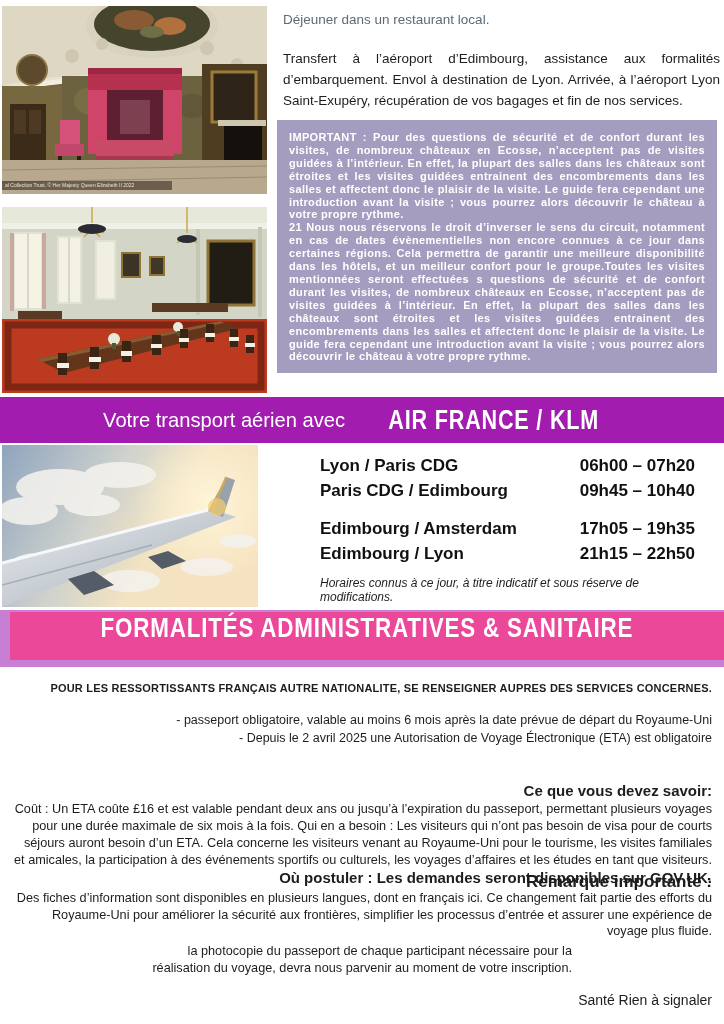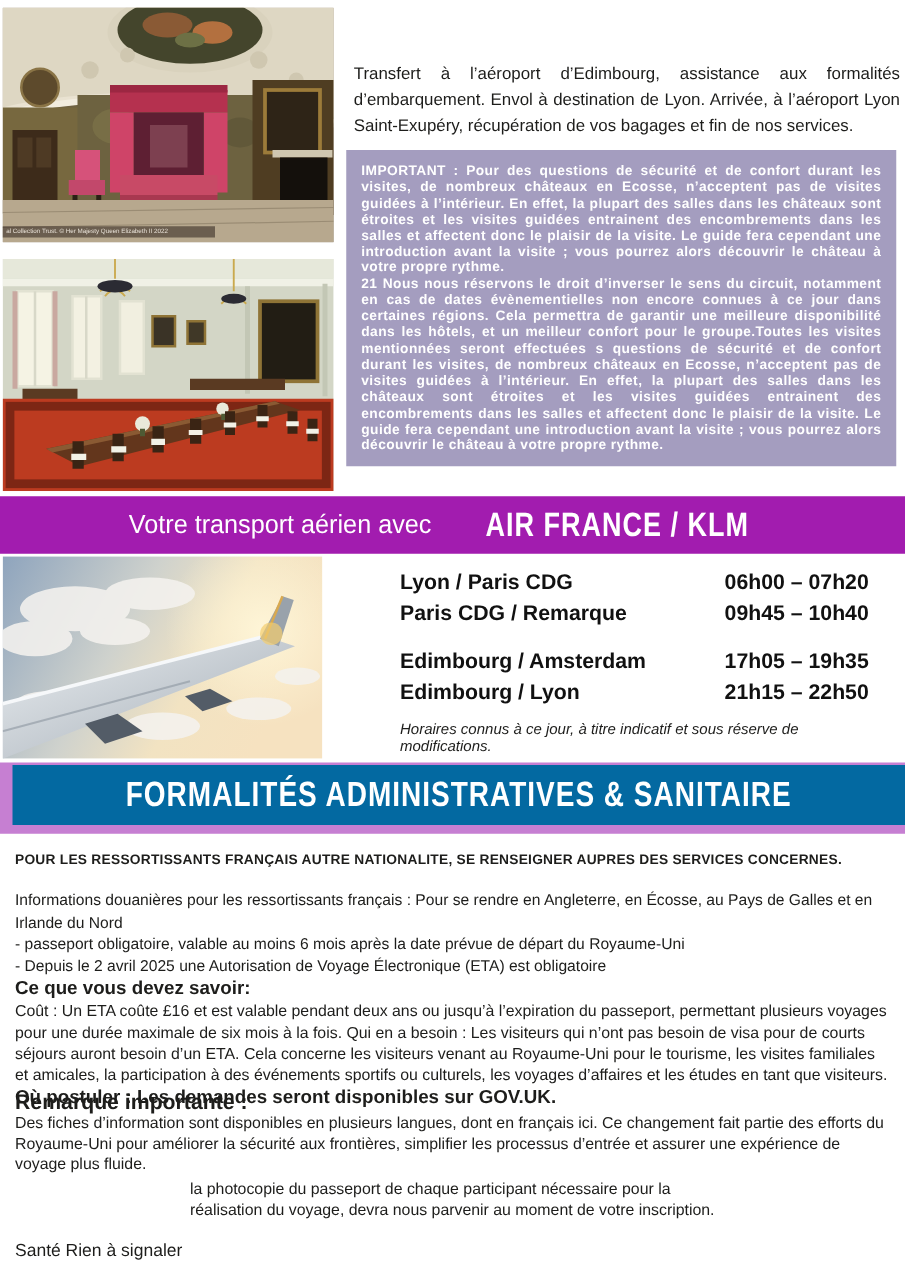--- a/index.html
+++ b/index.html
@@ -37,27 +37,27 @@
 
   
   .schedule{position:absolute;left:320px;top:453px;width:375px;}
   .flight-row{display:flex;justify-content:space-between;align-items:baseline;
         font-weight:700;font-size:17px;line-height:25px;color:#111;}
   .group-gap{height:13px;}
   .schedule-note{margin-top:10px;font-size:12px;color:#1d1d1b;font-style:italic;}
 
   
   .band2{position:absolute;left:0;top:610px;width:724px;height:57px;background:#c67fd2;}
-  .band2-inner{position:absolute;left:10px;top:2px;right:0;height:48px;background:#0369a1;
-        display:flex;align-items:center;justify-content:center;}
+  .band2-inner{position:absolute;left:10px;top:2px;right:0;height:48px;background:#ec4899;
+        display:flex;align-items:flex-start;justify-content:center;}
   .band2-inner .title{color:#ffffff;font-size:28px;font-weight:700;letter-spacing:1px;
         transform:scaleX(.8);transform-origin:center;white-space:nowrap;}
 
   
-  .tcenter{position:absolute;left:12px;width:700px;text-align:left;color:#1d1d1b;}
+  .tcenter{position:absolute;left:12px;width:700px;text-align:right;color:#1d1d1b;}
   .caps-line{top:682px;font-size:11px;font-weight:600;letter-spacing:.2px;}
   .customs{top:712px;font-size:12.5px;line-height:17.5px;}
   .know-title{top:782px;font-size:15px;font-weight:700;}
   .know-body{top:801px;font-size:12.7px;line-height:17px;}
   .apply-title{top:869px;font-size:15px;font-weight:700;}
   .sheets-body{top:890px;font-size:12.7px;line-height:16.5px;}
   .remark-title{top:872px;font-size:17px;font-weight:700;}
   .remark-body{top:943px;left:152px;width:420px;font-size:12.7px;line-height:16.5px;}
   .health-line{top:992px;font-size:14px;font-weight:400;}
 </style>
@@ -181,20 +181,21 @@
         <rect x="119" y="144" width="11" height="5"></rect>
           <rect x="149" y="137" width="11" height="4"></rect>
         <rect x="177" y="131" width="10" height="4"></rect>
           <rect x="203" y="126" width="10" height="4"></rect>
         <rect x="227" y="130" width="10" height="4"></rect>
           <rect x="243" y="136" width="10" height="4"></rect>
       </g>
     </svg>
   </div>
 
+  <div class="lunch-line">Déjeuner dans un restaurant local.</div>
 
   <div class="transfer-par">Transfert à l’aéroport d’Edimbourg, assistance aux formalités d’embarquement. Envol à destination de Lyon. Arrivée, à l’aéroport Lyon Saint-Exupéry, récupération de vos bagages et fin de nos services.</div>
 
   <div class="important-box">
     <p>IMPORTANT : Pour des questions de sécurité et de confort durant les visites, de nombreux châteaux en Ecosse, n’acceptent pas de visites guidées à l’intérieur. En effet, la plupart des salles dans les châteaux sont étroites et les visites guidées entrainent des encombrements dans les salles et affectent donc le plaisir de la visite. Le guide fera cependant une introduction avant la visite ; vous pourrez alors découvrir le château à votre propre rythme.</p>
     <p>21 Nous nous réservons le droit d’inverser le sens du circuit, notamment en cas de dates évènementielles non encore connues à ce jour dans certaines régions. Cela permettra de garantir une meilleure disponibilité dans les hôtels, et un meilleur confort pour le groupe.Toutes les visites mentionnées seront effectuées s questions de sécurité et de confort durant les visites, de nombreux châteaux en Ecosse, n’acceptent pas de visites guidées à l’intérieur. En effet, la plupart des salles dans les châteaux sont étroites et les visites guidées entrainent des encombrements dans les salles et affectent donc le plaisir de la visite. Le guide fera cependant une introduction avant la visite ; vous pourrez alors découvrir le château à votre propre rythme.</p>
   </div>
 
   <div class="banner1">
     <span class="prefix">Votre transport aérien avec</span>
@@ -247,21 +248,21 @@
       </g>
     </svg>
   </div>
 
   <div class="schedule">
     <div class="flight-row">
       <span>Lyon / Paris CDG</span>
       <span>06h00 – 07h20</span>
     </div>
     <div class="flight-row">
-      <span>Paris CDG / Remarque</span>
+      <span>Paris CDG / Edimbourg</span>
       <span>09h45 – 10h40</span>
     </div>
     <div class="group-gap"></div>
     <div class="flight-row">
       <span>Edimbourg / Amsterdam</span>
       <span>17h05 – 19h35</span>
     </div>
     <div class="flight-row">
       <span>Edimbourg / Lyon</span>
       <span>21h15 – 22h50</span>
@@ -271,21 +272,20 @@
 
   <div class="band2">
     <div class="band2-inner">
       <span class="title">FORMALITÉS ADMINISTRATIVES &amp; SANITAIRE</span>
     </div>
   </div>
 
   <div class="tcenter caps-line">POUR LES RESSORTISSANTS FRANÇAIS AUTRE NATIONALITE, SE RENSEIGNER AUPRES DES SERVICES CONCERNES.</div>
 
   <div class="tcenter customs">
-    <div>Informations douanières pour les ressortissants français : Pour se rendre en Angleterre, en Écosse, au Pays de Galles et en Irlande du Nord</div>
     <div>- passeport obligatoire, valable au moins 6 mois après la date prévue de départ du Royaume-Uni</div>
     <div>- Depuis le 2 avril 2025 une Autorisation de Voyage Électronique (ETA) est obligatoire</div>
   </div>
 
   <div class="tcenter know-title">Ce que vous devez savoir:</div>
   <div class="tcenter know-body">Coût : Un ETA coûte £16 et est valable pendant deux ans ou jusqu’à l’expiration du passeport, permettant plusieurs voyages pour une durée maximale de six mois à la fois. Qui en a besoin : Les visiteurs qui n’ont pas besoin de visa pour de courts séjours auront besoin d’un ETA. Cela concerne les visiteurs venant au Royaume-Uni pour le tourisme, les visites familiales et amicales, la participation à des événements sportifs ou culturels, les voyages d’affaires et les études en tant que visiteurs.</div>
 
   <div class="tcenter apply-title">Où postuler : Les demandes seront disponibles sur GOV.UK.</div>
   <div class="tcenter sheets-body">Des fiches d’information sont disponibles en plusieurs langues, dont en français ici. Ce changement fait partie des efforts du Royaume-Uni pour améliorer la sécurité aux frontières, simplifier les processus d’entrée et assurer une expérience de voyage plus fluide.</div>
 

